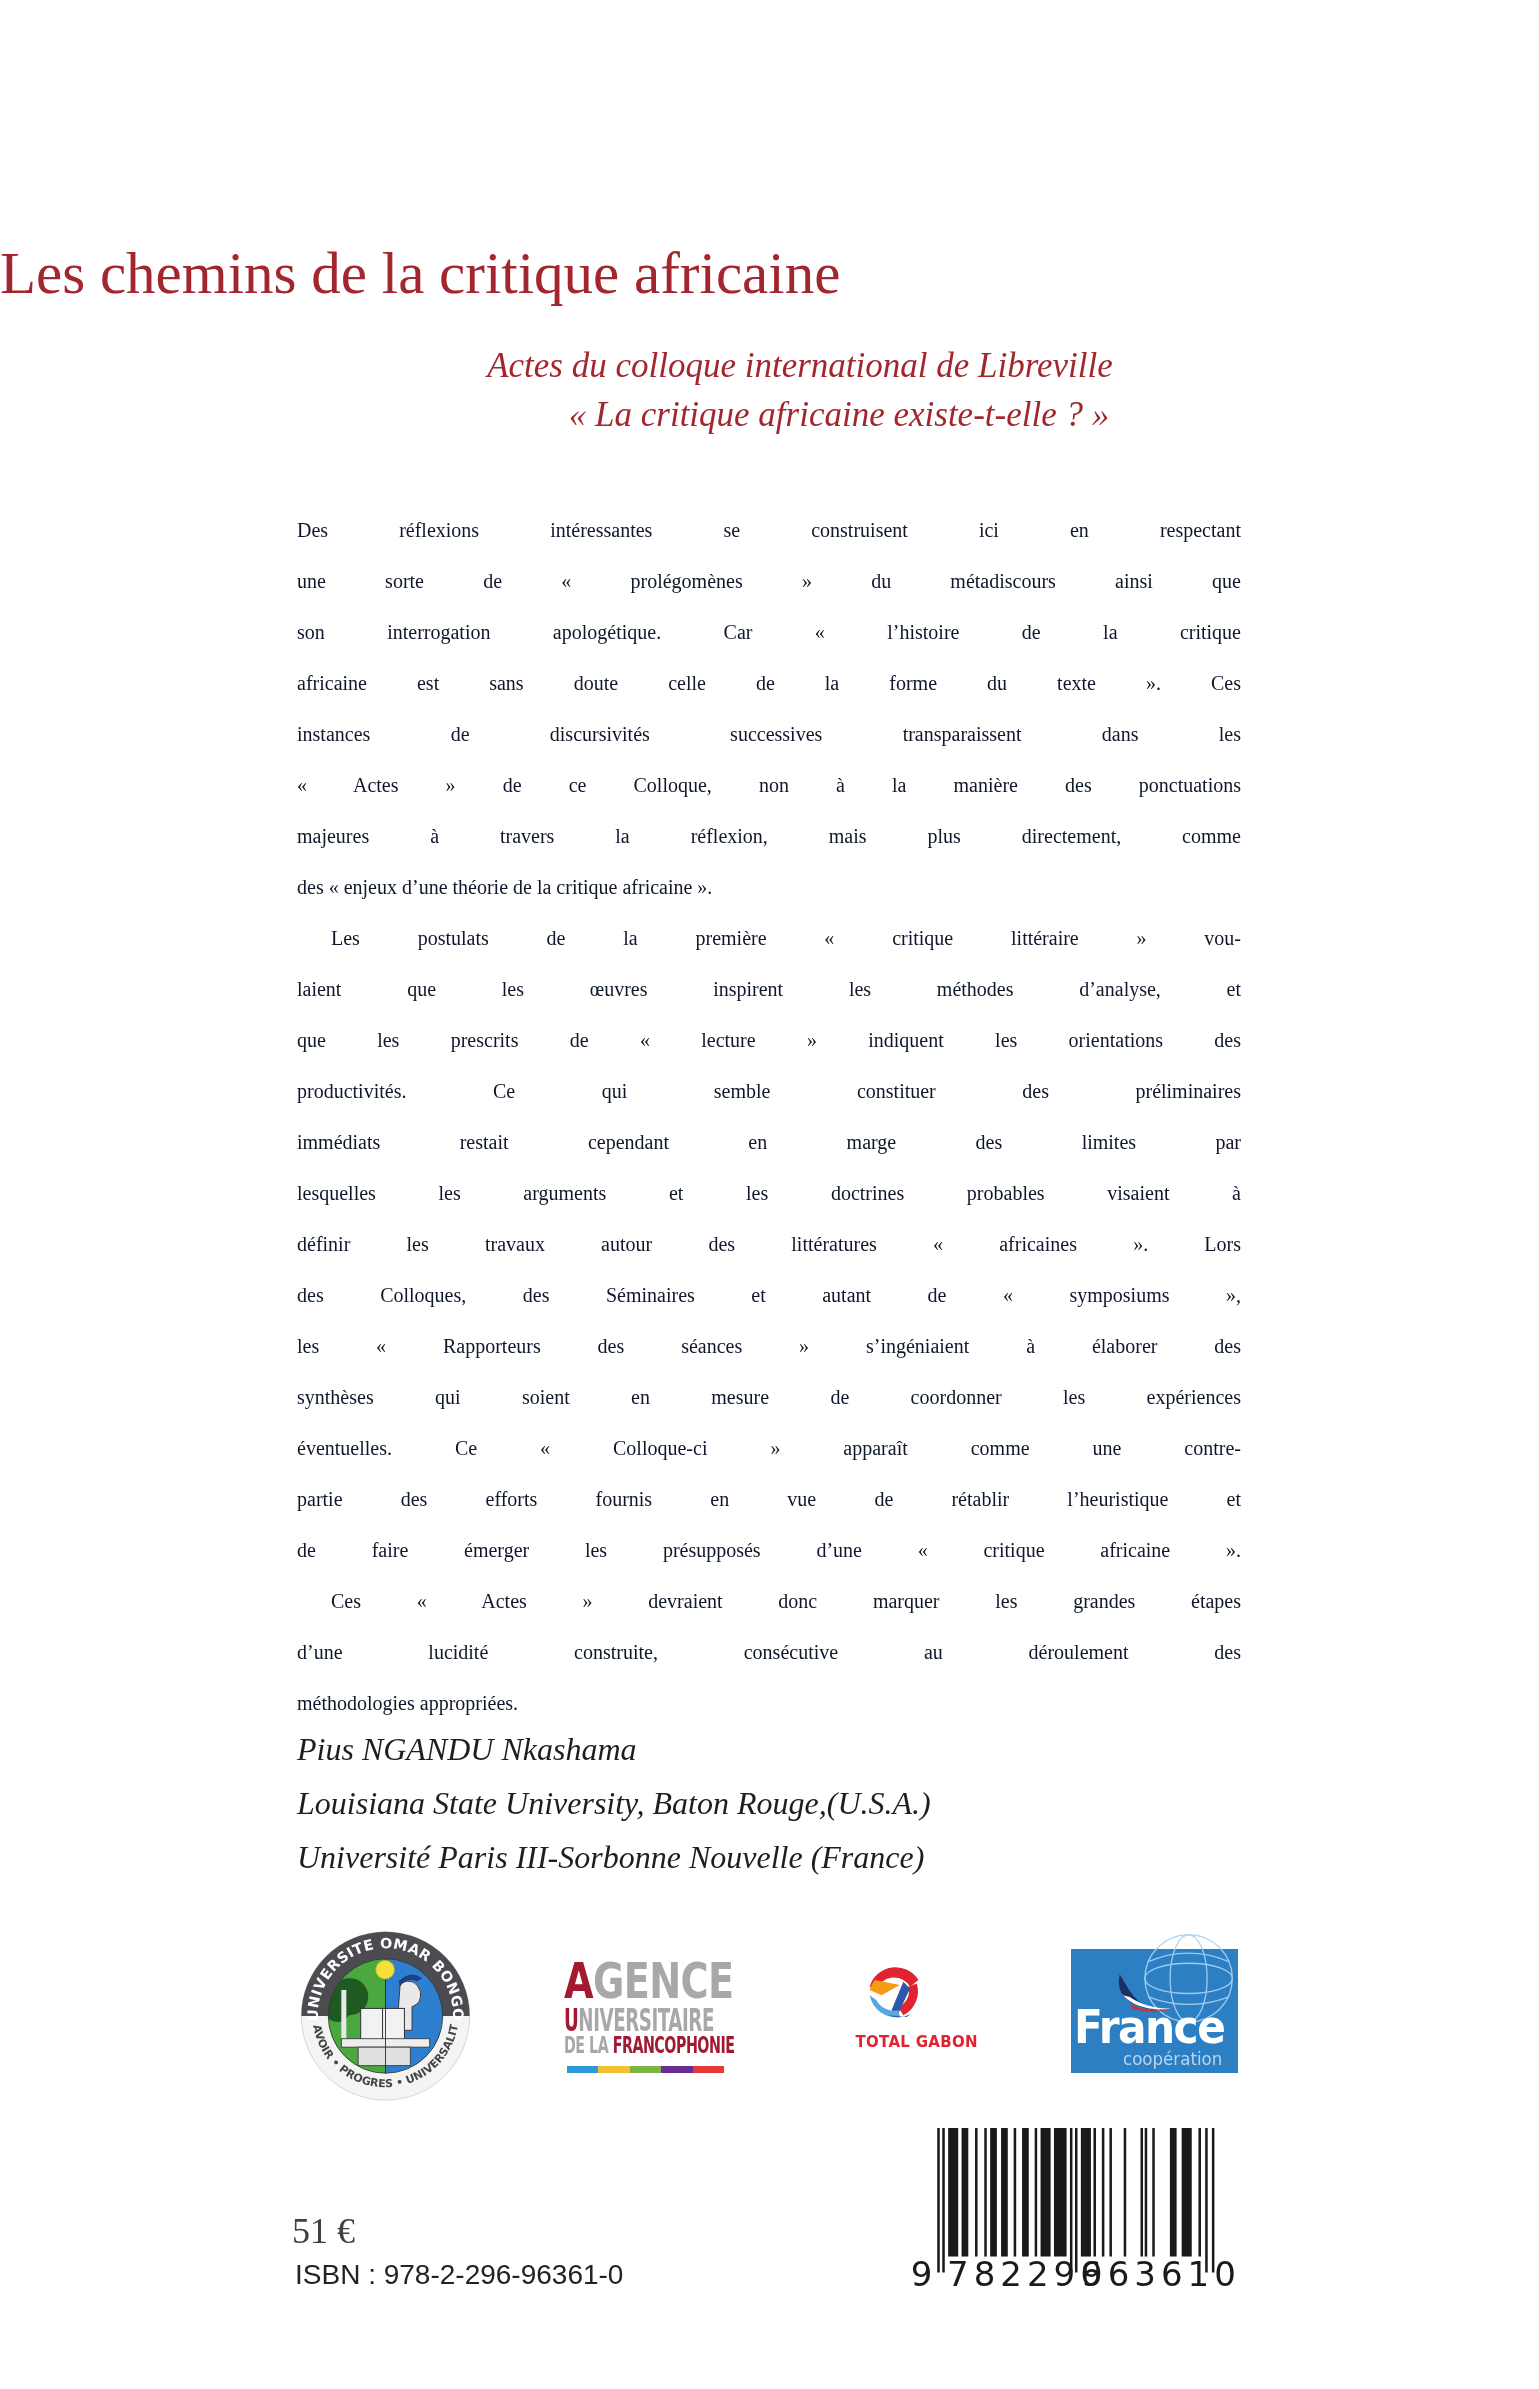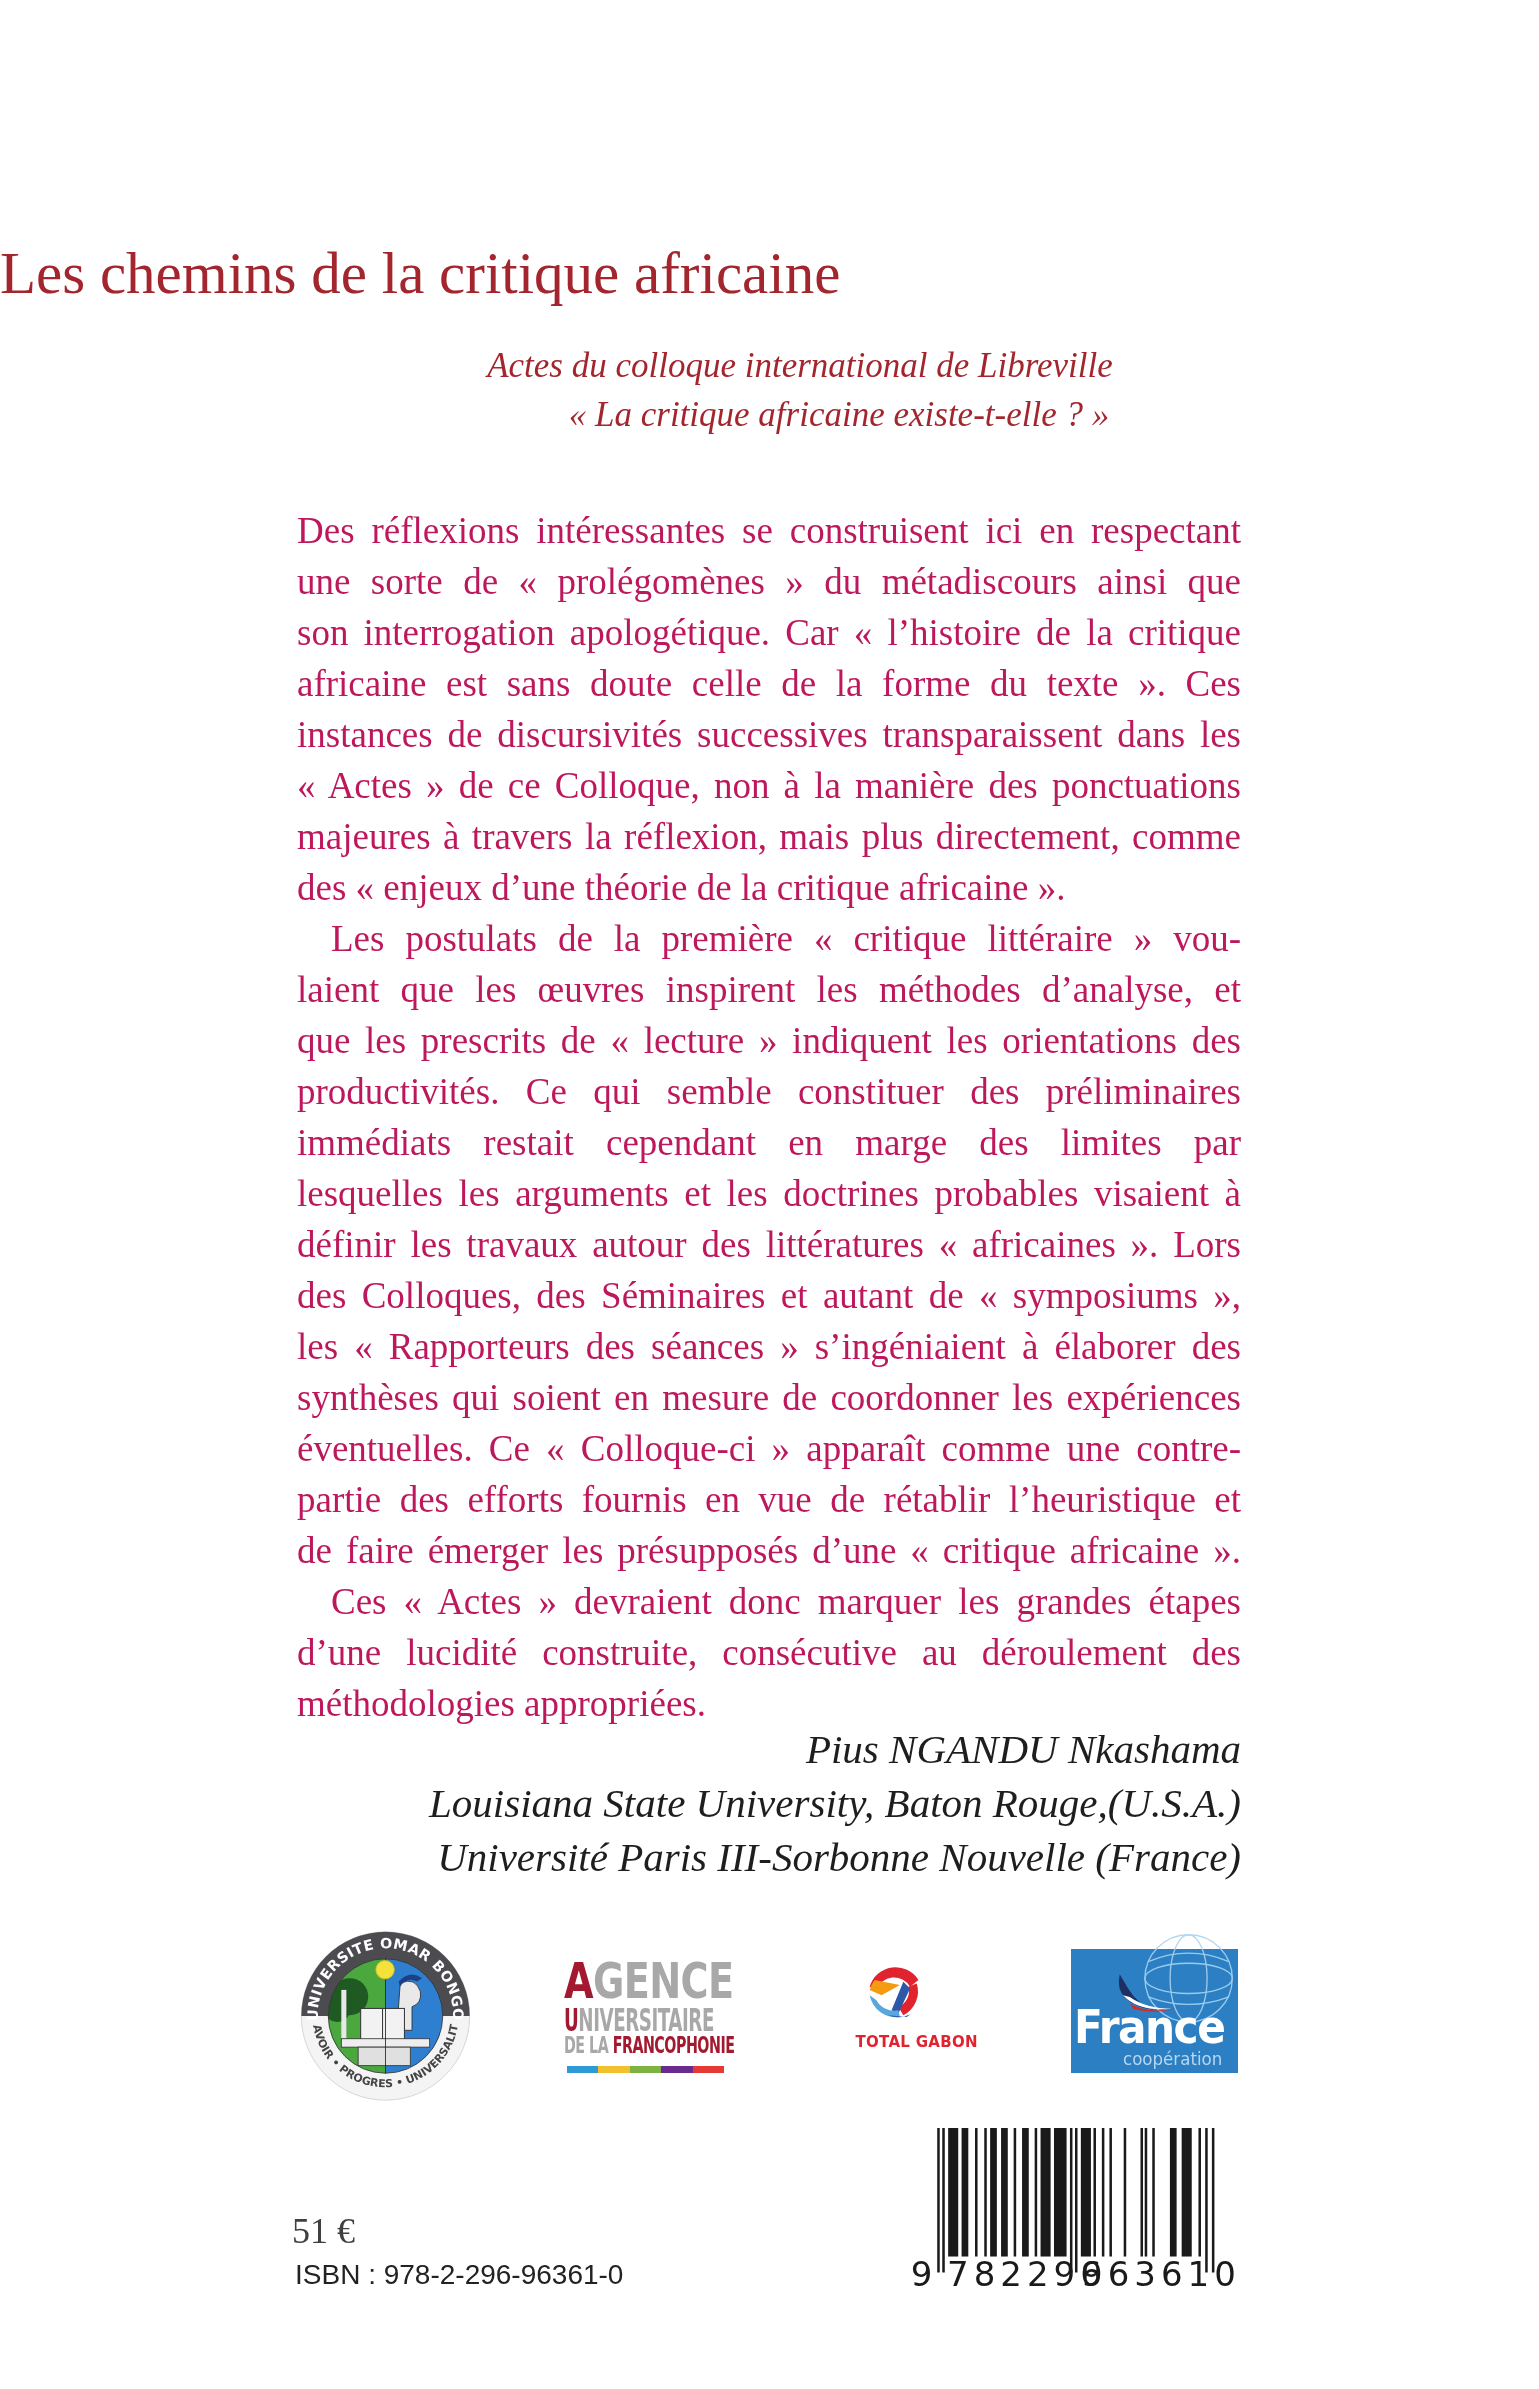--- a/index.html
+++ b/index.html
@@ -17,31 +17,31 @@
     text-align: center; color: #a3262e;
     font-family: "Liberation Serif", "DejaVu Serif", serif;
     font-style: italic; font-size: 35px; line-height: 49px; padding-left: 30px;
   }
   .sub1 { top: 341px; }
   .sub2 { top: 390px; margin-left: 39px; }
 
   .body-text {
     position: absolute; left: 297px; top: 505px; width: 944px;
     font-family: "Liberation Serif", "DejaVu Serif", serif;
-    font-size: 37px; line-height: 51px; color: #be185d;
+    font-size: 20px; line-height: 51px; color: #0f172a;
   }
   .line { display: block; height: 51px; white-space: nowrap; text-align: justify; text-align-last: justify; overflow: visible; }
   .line.last { text-align: left; text-align-last: left; }
   .line.indent { padding-left: 34px; }
 
   .signature {
     position: absolute; left: 297px; width: 944px; top: 1722px;
-    text-align: right; color: #1e1e1e;
-    font-family: "Liberation Serif", "DejaVu Serif", serif;
-    font-style: italic; font-size: 41px; line-height: 54px;
+    color: #1e1e1e;
+    font-family: "Liberation Serif", "DejaVu Serif", serif;
+    font-style: italic; font-size: 32px; line-height: 54px;
   }
   .signature div { white-space: nowrap; }
 
   
   .logo { position: absolute; }
   .uob { left: 299px; top: 1931px; width: 173px; height: 170px; }
   .auf { left: 564px; top: 1962px; width: 162px; height: 115px; }
   .auf-row { position: absolute; left: 0; white-space: nowrap; font-family: "DejaVu Sans", sans-serif; font-weight: bold; letter-spacing: -0.8px; transform-origin: left top; }
   .auf-r1 { top: -5px; font-size: 49px; line-height: 49px; transform: scaleX(0.78); }
   .auf-r2 { top: 42px; font-size: 32px; line-height: 32px; transform: scaleX(0.57); }

